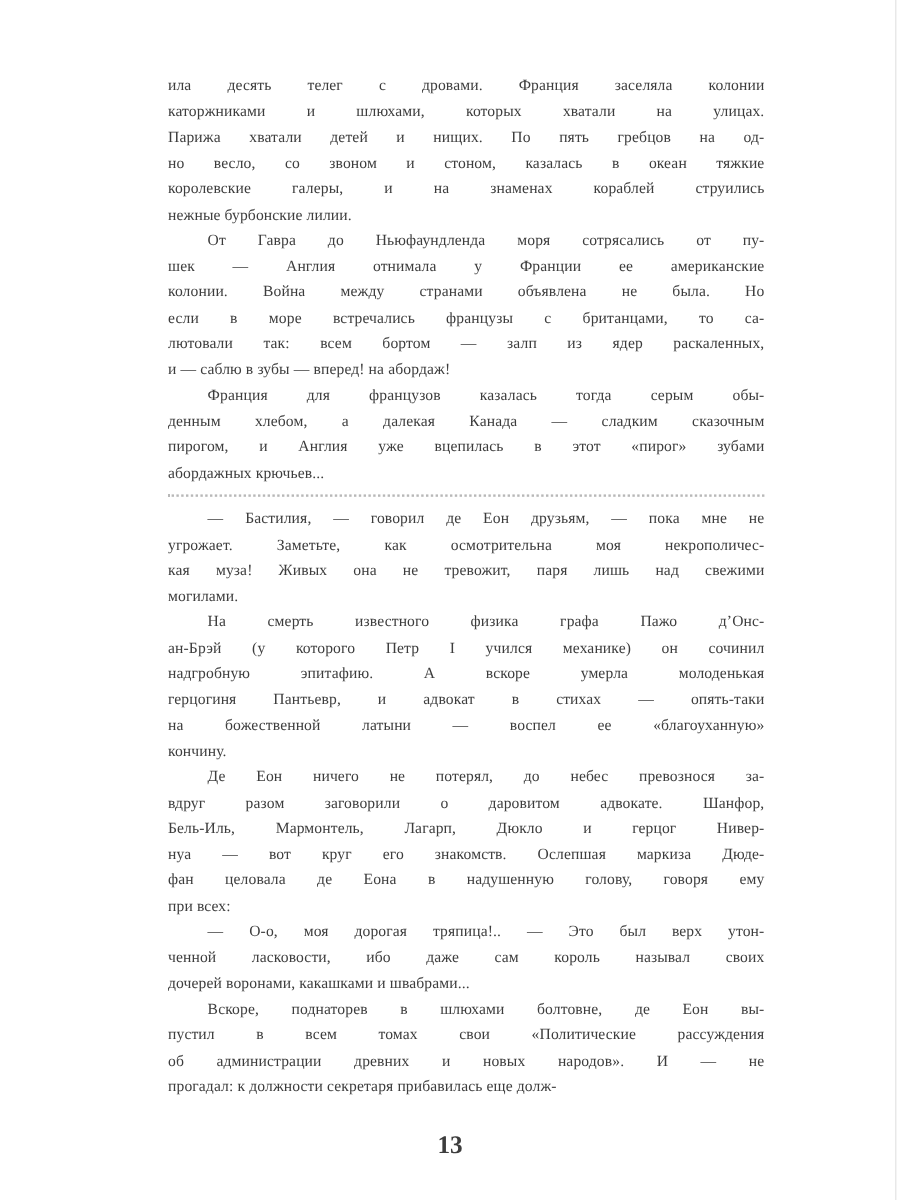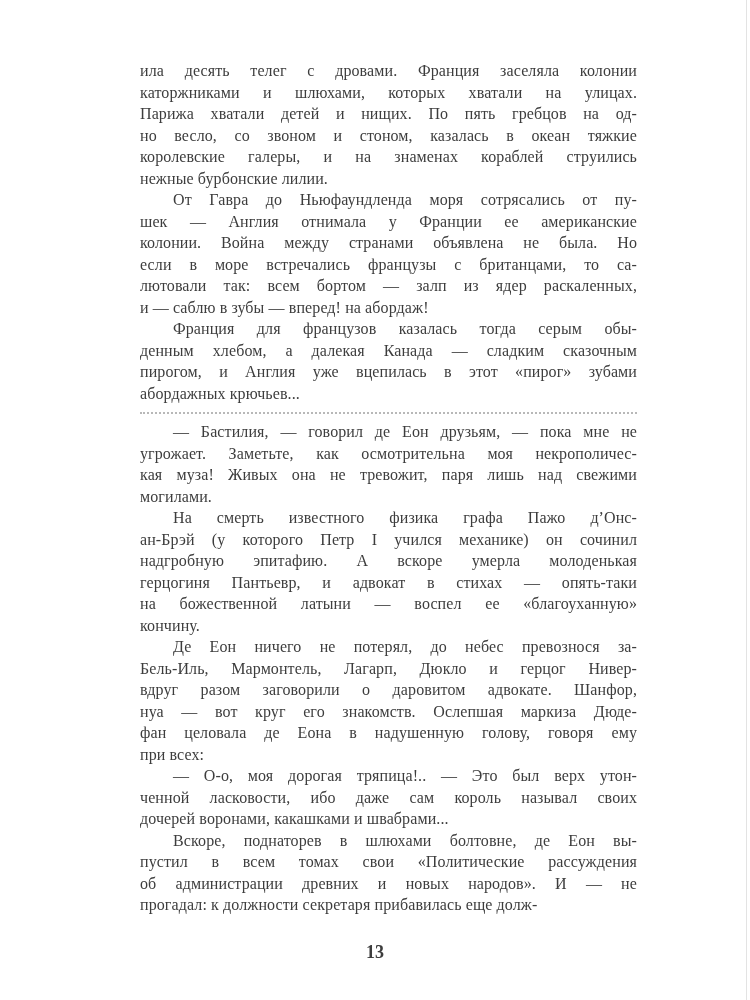--- a/index.html
+++ b/index.html
@@ -26,21 +26,21 @@
     top: 0;
     width: 1px;
     height: 100%;
     background: #e3e3e3;
   }
   .text-block {
     position: absolute;
     left: 140px;
     top: 60px;
     width: 497px;
-    font-size: 16px;
+    font-size: 13px;
     line-height: 21.5px;
     letter-spacing: 0.1px;
   }
   .paragraph {
     margin: 0;
   }
   .line {
     text-align: justify;
     text-align-last: justify;
     white-space: normal;
@@ -55,21 +55,21 @@
     height: 0;
     border-top: 2px dotted #b8b8b8;
     margin: 8px 0 7px 0;
   }
   .page-number {
     position: absolute;
     left: 0;
     top: 942px;
     width: 750px;
     text-align: center;
-    font-size: 18px;
+    font-size: 21px;
     font-weight: bold;
     color: #3d3d3d;
   }
 </style>
 </head>
 <body>
 
 <div class="page">
   <div class="text-block">
       <div class="paragraph">
@@ -104,22 +104,22 @@
       <div class="paragraph">
         <div class="line indent">На смерть известного физика графа Пажо д’Онс-</div>
         <div class="line">ан-Брэй (у которого Петр I учился механике) он сочинил</div>
         <div class="line">надгробную эпитафию. А вскоре умерла молоденькая</div>
         <div class="line">герцогиня Пантьевр, и адвокат в стихах — опять-таки</div>
         <div class="line">на божественной латыни — воспел ее «благоуханную»</div>
         <div class="line last">кончину.</div>
       </div>
       <div class="paragraph">
         <div class="line indent">Де Еон ничего не потерял, до небес превознося за-</div>
+        <div class="line">вдруг разом заговорили о даровитом адвокате. Шанфор,</div>
         <div class="line">Бель-Иль, Мармонтель, Лагарп, Дюкло и герцог Нивер-</div>
-        <div class="line">вдруг разом заговорили о даровитом адвокате. Шанфор,</div>
         <div class="line">нуа — вот круг его знакомств. Ослепшая маркиза Дюде-</div>
         <div class="line">фан целовала де Еона в надушенную голову, говоря ему</div>
         <div class="line last">при всех:</div>
       </div>
       <div class="paragraph">
         <div class="line indent">— О-о, моя дорогая тряпица!.. — Это был верх утон-</div>
         <div class="line">ченной ласковости, ибо даже сам король называл своих</div>
         <div class="line last">дочерей воронами, какашками и швабрами...</div>
       </div>
       <div class="paragraph">

